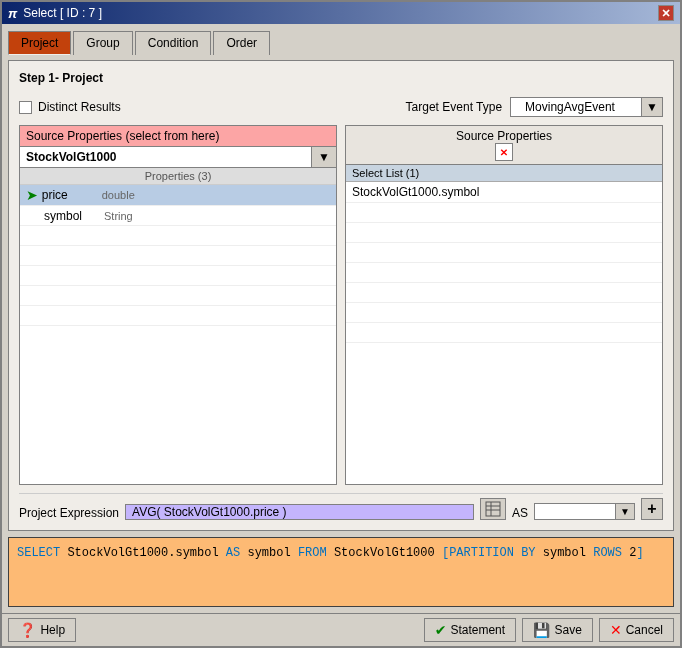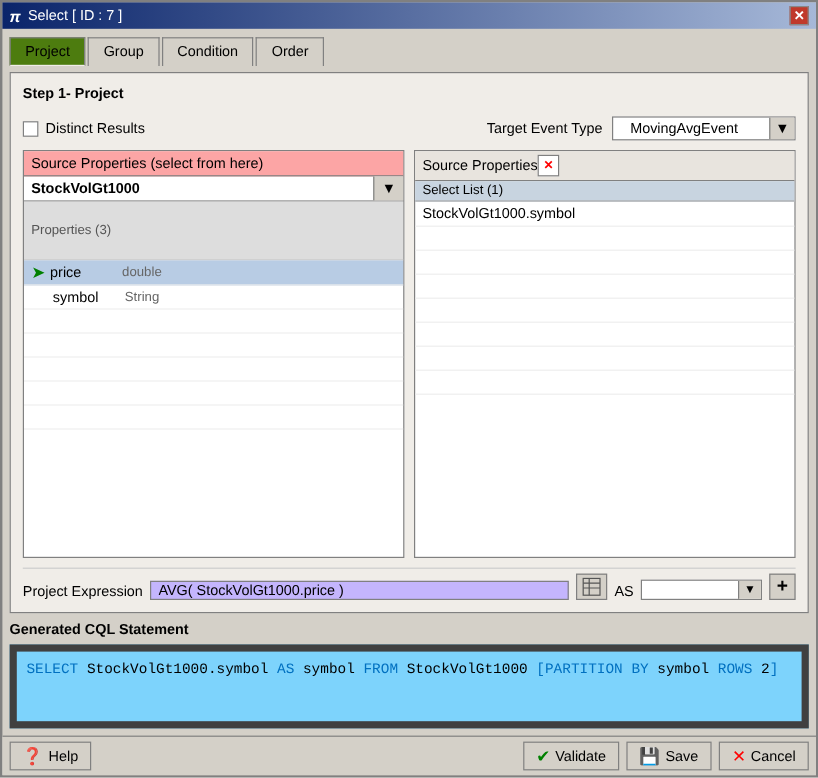--- a/index.html
+++ b/index.html
@@ -59,21 +59,21 @@
       padding: 4px 12px;
       border: 1px solid #808080;
       background: #d4d0c8;
       cursor: pointer;
       font-size: 12px;
       border-bottom: none;
       position: relative;
       bottom: -1px;
     }
     .tab.active {
-      background: #4d7c0f;
+      background: #c2410c;
       border-bottom: 1px solid #f0ede8;
       z-index: 2;
     }
     
     .main-panel {
       flex: 1;
       border: 1px solid #808080;
       background: #f0ede8;
       padding: 10px;
       display: flex;
@@ -156,24 +156,25 @@
       font-weight: bold;
     }
     .source-dropdown-arrow {
       background: #d4d0c8;
       border-left: 1px solid #808080;
       padding: 3px 6px;
       cursor: pointer;
     }
     .properties-header {
       background: #ddd;
-      padding: 18px 6px;
+      padding: 2px 6px;
       font-size: 11px;
       color: #555;
       border-bottom: 1px solid #ccc;
+      text-align: center;
     }
     .property-row {
       display: flex;
       align-items: center;
       padding: 2px 6px;
       font-size: 12px;
       border-bottom: 1px solid #eee;
       min-height: 20px;
     }
     .property-row.selected {
@@ -200,20 +201,22 @@
       flex-direction: column;
       position: relative;
     }
     .right-panel-title {
       background: #e8e4de;
       padding: 3px 6px;
       font-size: 12px;
       border-bottom: 1px solid #808080;
       display: flex;
       align-items: center;
+      justify-content: space-between;
+      flex-direction: column;
     }
     .delete-btn {
       width: 18px;
       height: 18px;
       background: white;
       border: 1px solid #808080;
       display: flex;
       align-items: center;
       justify-content: center;
       cursor: pointer;
@@ -291,22 +294,22 @@
       border: 1px solid #808080;
       cursor: pointer;
       display: flex;
       align-items: center;
       justify-content: center;
       font-size: 16px;
       font-weight: bold;
     }
     
     .cql-section {
-      border: 6px solid #404040;
-      background: #7dd3fc;
+      border: 1px solid #404040;
+      background: #fdba74;
       padding: 8px;
       min-height: 70px;
       flex-shrink: 0;
     }
     .cql-title {
       font-size: 12px;
       font-weight: bold;
       margin-bottom: 6px;
     }
     .cql-text {
@@ -441,38 +444,37 @@
         <span class="as-label">AS</span>
         <div class="as-dropdown">
           <span class="as-dropdown-text"></span>
           <div class="as-dropdown-arrow">▼</div>
         </div>
         <div class="plus-btn">+</div>
       </div>
     </div>
 
     <div style="flex-shrink:0;">
-      <div class="cql-title">Generated CQL Statement</div>
       <div class="cql-section">
         <div class="cql-text">
           <span class="cql-keyword">SELECT </span><span>StockVolGt1000.symbol </span><span class="cql-keyword">AS </span><span>symbol </span><span class="cql-keyword">FROM </span><span>StockVolGt1000  </span><span class="cql-keyword">[</span><span class="cql-keyword">PARTITION BY </span><span>symbol  </span><span class="cql-keyword">ROWS </span><span>2</span><span class="cql-keyword">]</span>
         </div>
       </div>
     </div>
   </div>
 
   <div class="footer">
     <button class="footer-btn">
       <span class="btn-icon">❓</span>
       <span>Help</span>
     </button>
     <div class="footer-right">
       <button class="footer-btn">
         <span class="btn-icon" style="color:green;">✔</span>
-        <span>Validate</span>
+        <span>Statement</span>
       </button>
       <button class="footer-btn">
         <span class="btn-icon">💾</span>
         <span>Save</span>
       </button>
       <button class="footer-btn">
         <span class="btn-icon" style="color:red;">✕</span>
         <span>Cancel</span>
       </button>
     </div>

